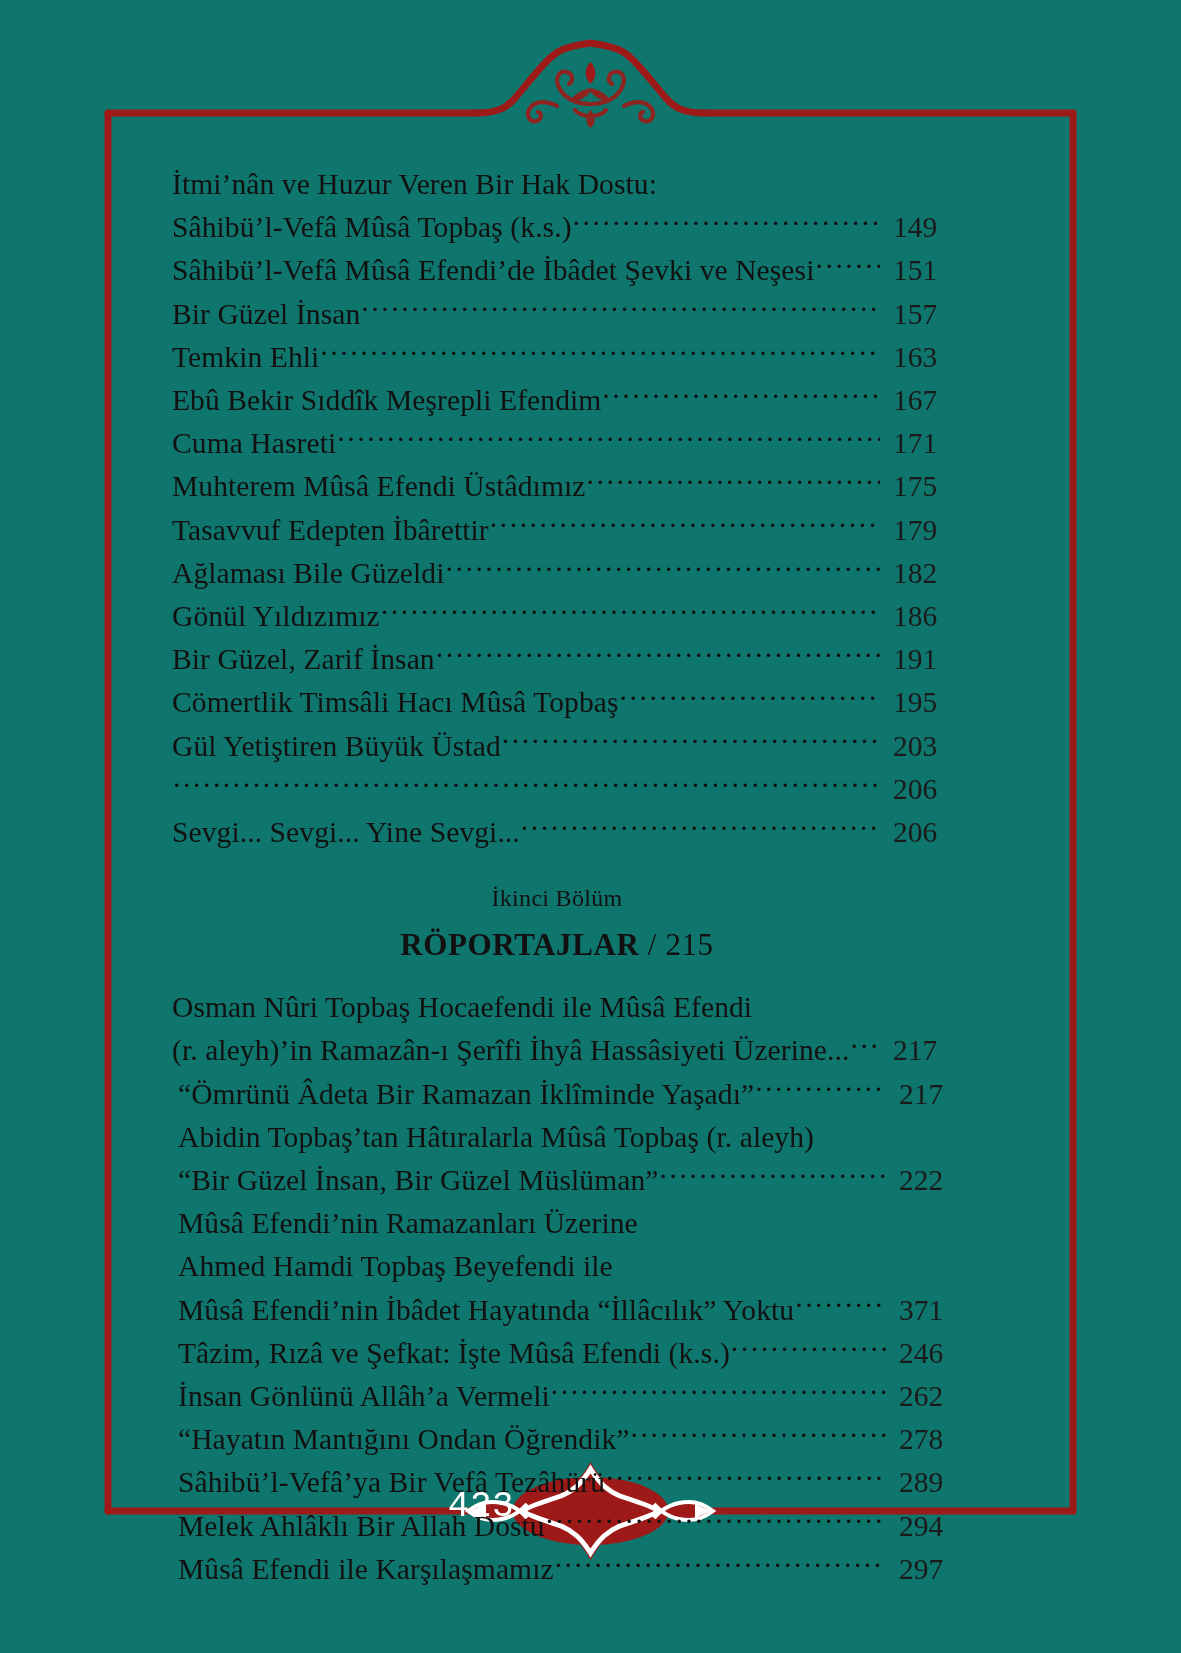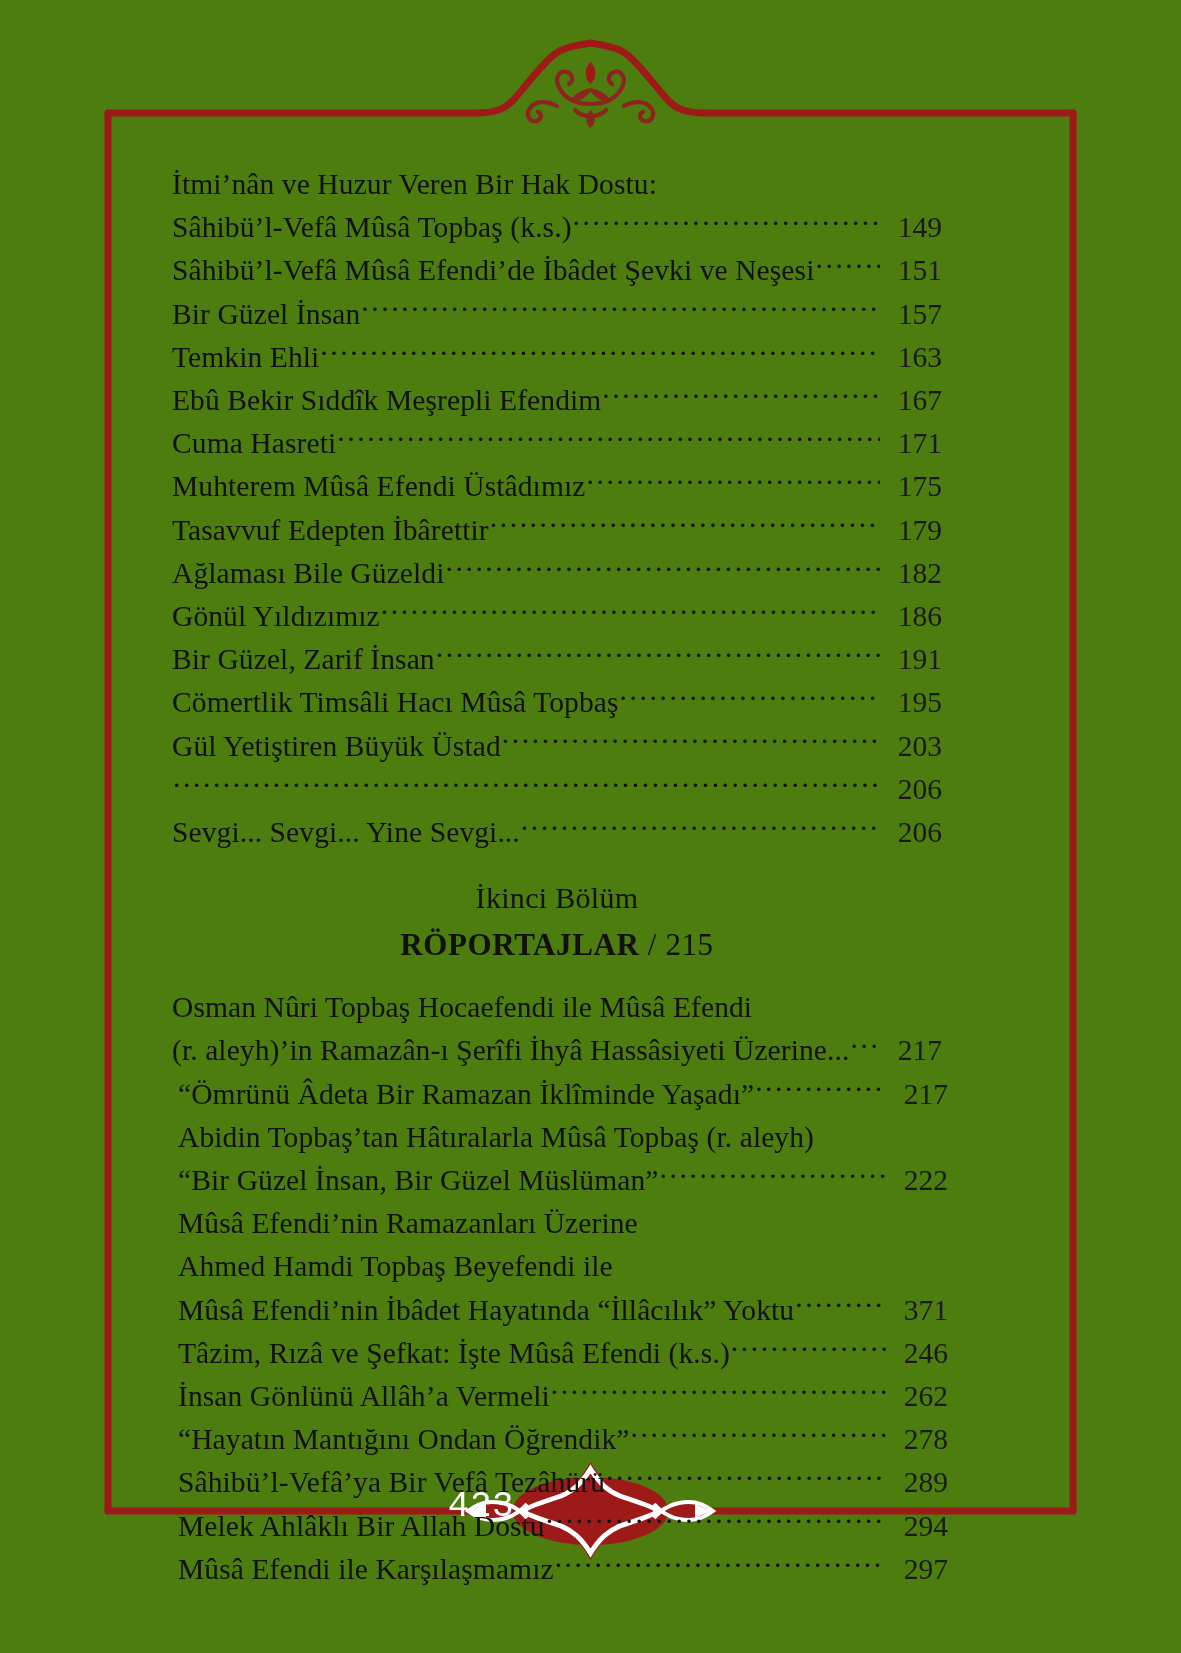--- a/index.html
+++ b/index.html
@@ -14,21 +14,21 @@
     font-family: "Liberation Serif", "DejaVu Serif", serif;
     color: #111111;
     position: relative;
     overflow: hidden;
   }
 
   
   #page {
     position: absolute;
     inset: 0;
-    background: #4d7c0f;
+    background: #0f766e;
   }
 
   .frame-svg {
     position: absolute;
     left: 0;
     top: 0;
     width: 1181px;
     height: 1653px;
     pointer-events: none;
   }
@@ -77,42 +77,42 @@
     left: 0;
     bottom: 0;
     white-space: nowrap;
     letter-spacing: 2.6px;
     font-size: 29.5px;
     color: #111111;
   }
 
   .toc-page {
     flex: 0 0 auto;
-    text-align: right;
+    text-align: center;
     min-width: 54px;
     padding-left: 7px;
     color: #1a1a1a;
     font-size: 29.5px;
   }
 
   
   .section-two .toc-row {
     padding-left: 6px;
   }
   .section-two .toc-row.flush {
     padding-left: 0;
   }
 
   
   .section-heading {
     text-align: center;
     margin-top: 22px;
   }
   .section-heading .sub {
-    font-size: 30px;
+    font-size: 24px;
     line-height: 44px;
     letter-spacing: 0.3px;
   }
   .section-heading .main {
     font-size: 31px;
     line-height: 50px;
     font-weight: bold;
     letter-spacing: 0.6px;
   }
   .section-heading .main .num {

